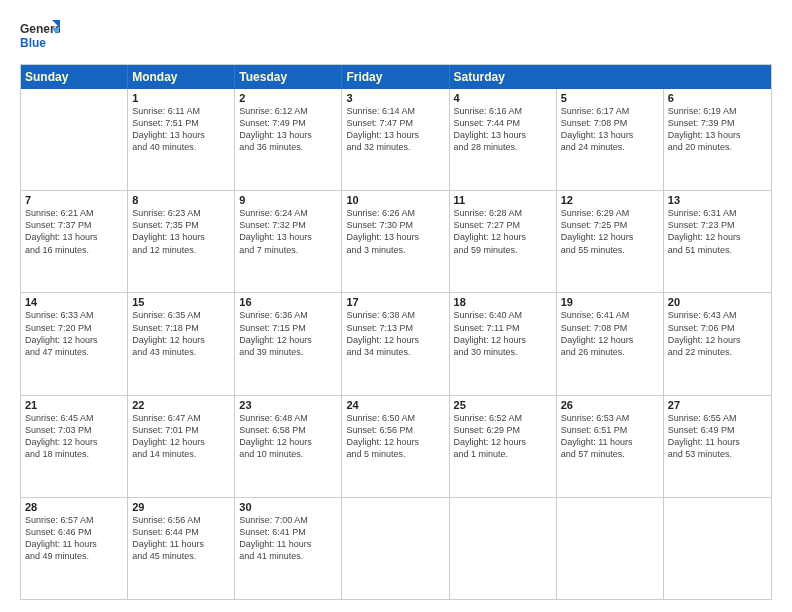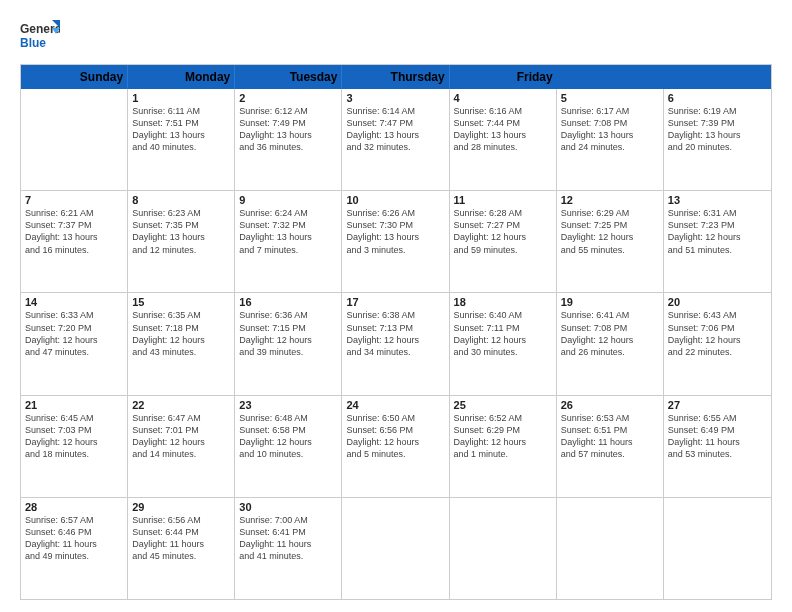--- a/index.html
+++ b/index.html
@@ -45,25 +45,25 @@
       display: flex;
       flex-direction: column;
       border: 1px solid #ccc;
     }
     .cal-header {
       display: grid;
       grid-template-columns: repeat(7, 1fr);
       background: #1565c0;
     }
     .cal-header-cell {
-      color: #000000;
+      color: #fef9c3;
       font-size: 12px;
       font-weight: bold;
       padding: 5px 4px;
-      text-align: right;
+      text-align: left;
       border-right: 1px solid #2979d0;
     }
     .cal-header-cell:last-child { border-right: none; }
     .cal-body {
       flex: 1;
       display: flex;
       flex-direction: column;
     }
     .cal-row {
       display: grid;
@@ -113,22 +113,22 @@
       <div class="month-title"></div>
       <div class="subtitle"></div>
     </div>
   </div>
 
   <div class="calendar">
     <div class="cal-header">
     <div class="cal-header-cell">Sunday</div>
         <div class="cal-header-cell">Monday</div>
         <div class="cal-header-cell">Tuesday</div>
-        <div class="cal-header-cell">Thursday</div>
         <div class="cal-header-cell">Friday</div>
+        <div class="cal-header-cell">Saturday</div>
       </div>
     <div class="cal-body">
     <div class="cal-row">
           <div class="cal-cell empty"></div>
           <div class="cal-cell">
             <span class="day-num">1</span>
             <span class="cell-line">Sunrise: 6:11 AM</span>
             <span class="cell-line">Sunset: 7:51 PM</span>
             <span class="cell-line">Daylight: 13 hours</span>
             <span class="cell-line">and 40 minutes.</span>

